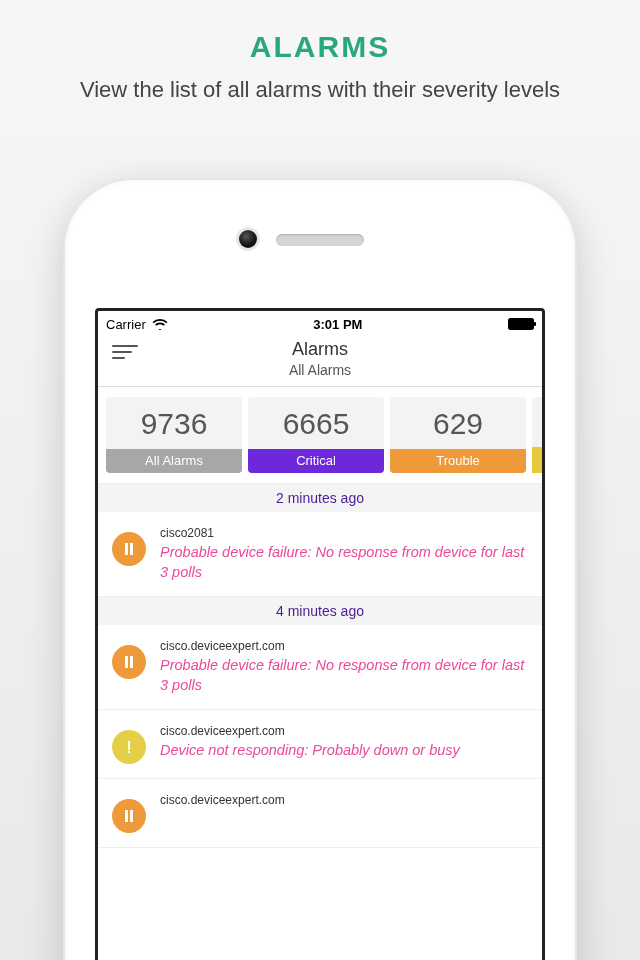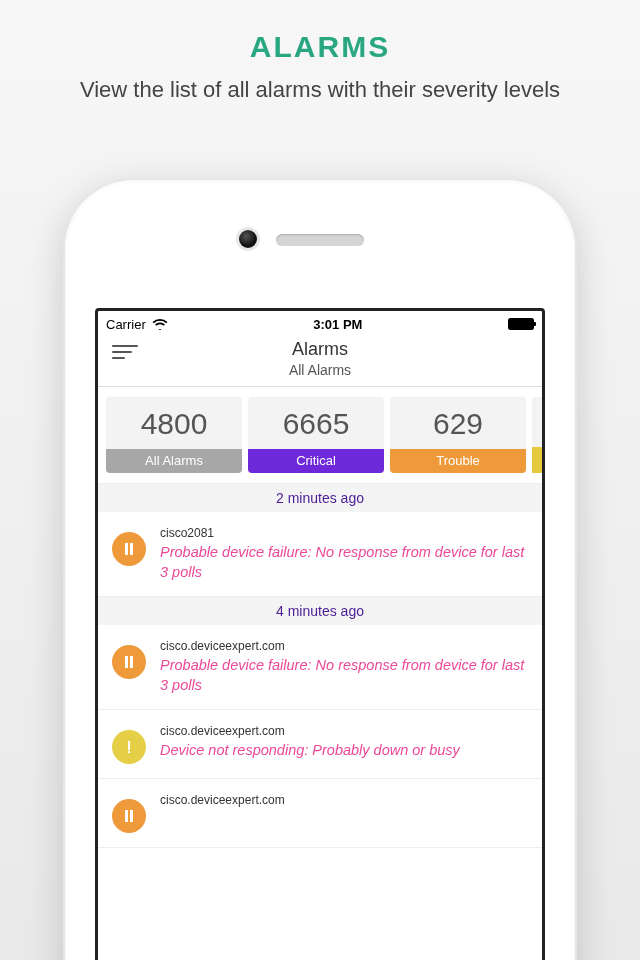--- a/index.html
+++ b/index.html
@@ -194,21 +194,21 @@
         <span></span>
           <span></span>
           <span></span>
       </div>
       <div class="nav-title">Alarms</div>
       <div class="nav-sub">All Alarms</div>
     </div>
 
     <div class="chips" id="chips">
         <div class="chip chip-all">
-          <div class="chip-count">4800</div>
+          <div class="chip-count">9736</div>
           <div class="chip-label">All Alarms</div>
         </div>
         <div class="chip chip-critical">
           <div class="chip-count">6665</div>
           <div class="chip-label">Critical</div>
         </div>
         <div class="chip chip-trouble">
           <div class="chip-count">629</div>
           <div class="chip-label">Trouble</div>
         </div>

